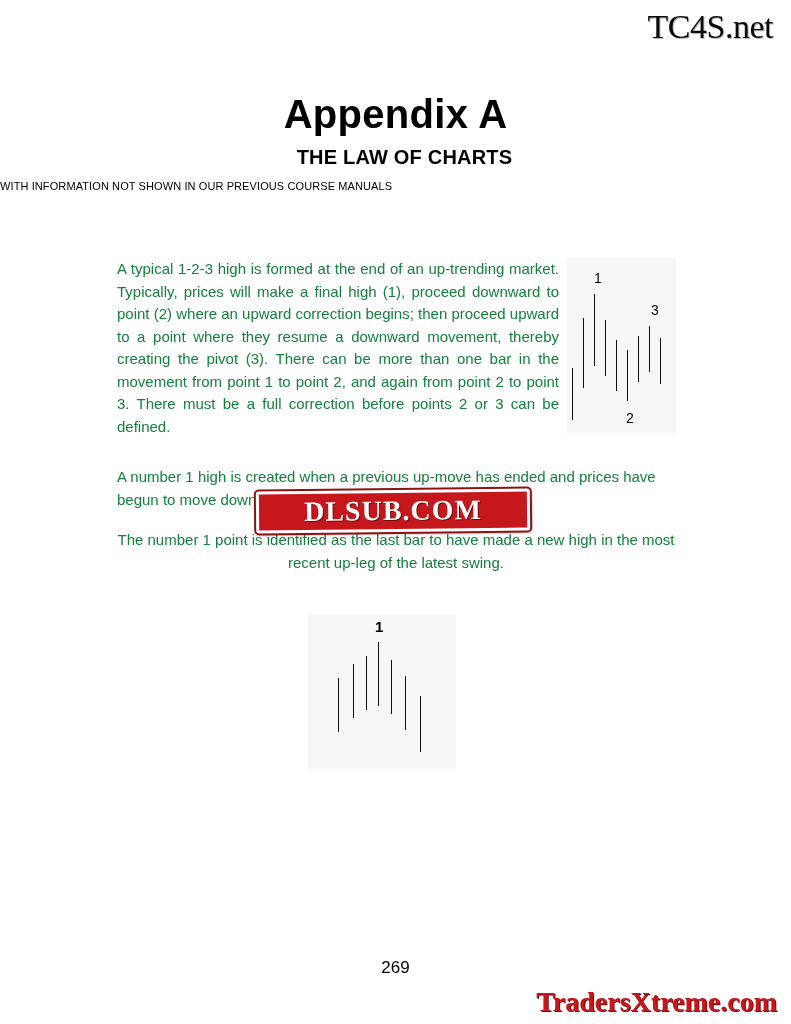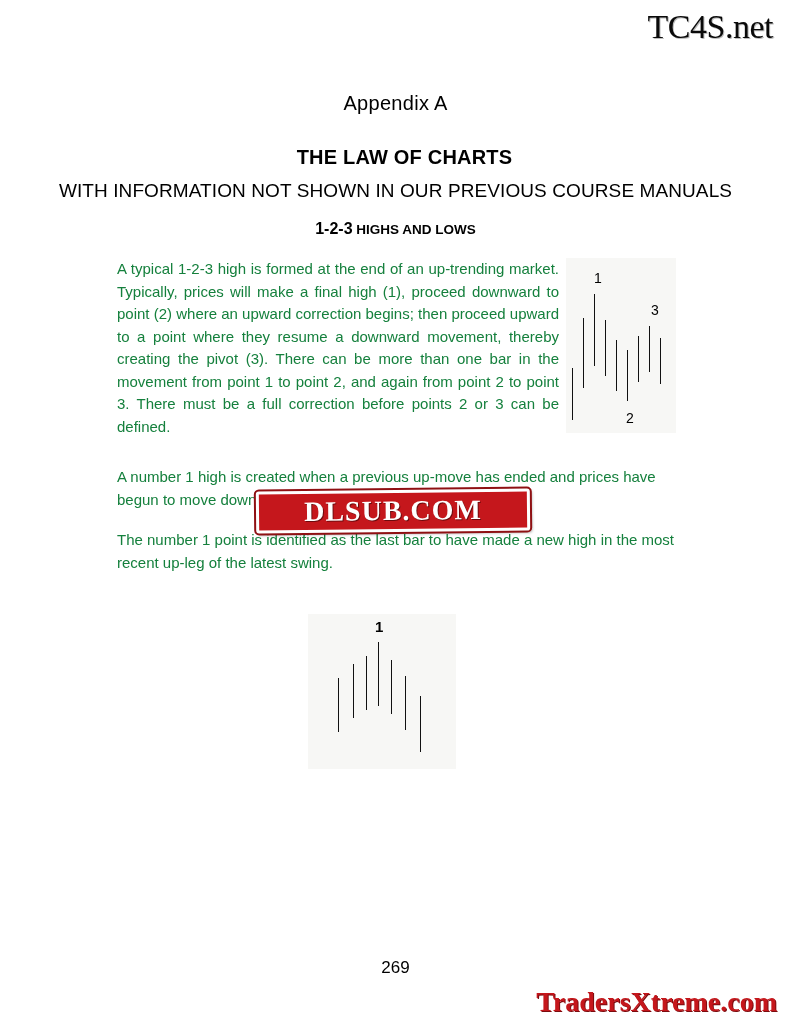--- a/index.html
+++ b/index.html
@@ -34,42 +34,42 @@
     text-shadow: 1px 1px 0 #bdbdbd;
   }
 
   
   .title {
     position: absolute;
     top: 92px;
     left: 0;
     width: 100%;
     text-align: center;
-    font-size: 20px;
-    font-weight: normal;
+    font-size: 40px;
+    font-weight: bold;
     letter-spacing: 0.3px;
   }
   .subtitle {
     position: absolute;
     top: 146px;
     left: 0;
     width: 100%;
     text-align: center;
     font-size: 20px;
     font-weight: bold;
     letter-spacing: 0.2px;
     margin-left: 9px;
   }
   .note {
     position: absolute;
     top: 180px;
     left: 0;
     width: 100%;
-    text-align: center;
-    font-size: 19px;
+    text-align: left;
+    font-size: 11px;
     letter-spacing: 0.1px;
   }
   .section {
     position: absolute;
     top: 220px;
     left: 0;
     width: 100%;
     text-align: center;
     font-weight: bold;
   }
@@ -93,21 +93,21 @@
   #para2 {
     top: 466px;
     left: 117px;
     width: 558px;
     text-align: left;
   }
   #para3 {
     top: 529px;
     left: 117px;
     width: 558px;
-    text-align: left;
+    text-align: center;
   }
 
   
   .figure {
     position: absolute;
     background: #f7f7f5;
   }
   #fig1 { top: 258px; left: 566px; width: 110px; height: 175px; }
   #fig2 { top: 614px; left: 308px; width: 148px; height: 155px; }
 
@@ -176,23 +176,20 @@
 <body>
 
 <div class="page">
 
   <div class="tc4s">TC4S.net</div>
 
   <div class="title">Appendix A</div>
   <div class="subtitle">THE LAW OF CHARTS</div>
   <div class="note">WITH INFORMATION NOT SHOWN IN OUR PREVIOUS COURSE MANUALS</div>
 
-  <div class="section">
-    <span class="big">1-2-3</span><span class="small"> HIGHS AND LOWS</span>
-  </div>
 
   <div class="para" id="para1">A typical 1-2-3 high is formed at the end of an up-trending market.   Typically, prices will make a final high (1), proceed downward to point (2) where an upward correction begins; then proceed upward  to a point where they resume a downward movement, thereby creating the pivot (3).  There can be more than one bar in the movement from point 1 to point 2, and again from point 2 to point 3.  There must be a full correction before points 2 or 3 can be defined.</div>
   <div class="para" id="para2">A number 1 high is created when a previous up-move has ended and prices have begun to move down.</div>
   <div class="para" id="para3">The number 1 point is identified as the last bar to have made a new high in the most recent up-leg of the latest swing.</div>
 
   <div class="figure" id="fig1">
       <div class="bar" style="left: 6px; top: 110px; height: 52px;"></div>
       <div class="bar" style="left: 17px; top: 60px; height: 70px;"></div>
       <div class="bar" style="left: 28px; top: 36px; height: 72px;"></div>
       <div class="bar" style="left: 39px; top: 62px; height: 56px;"></div>

